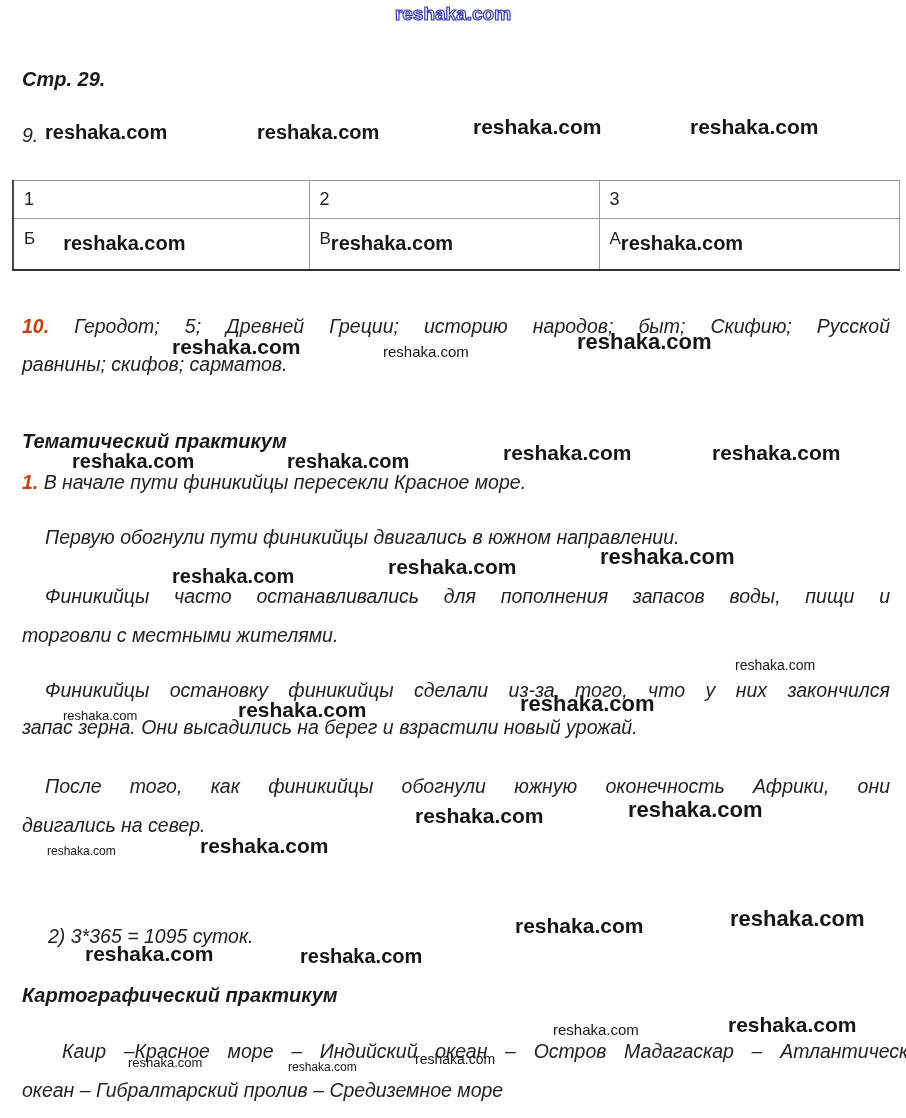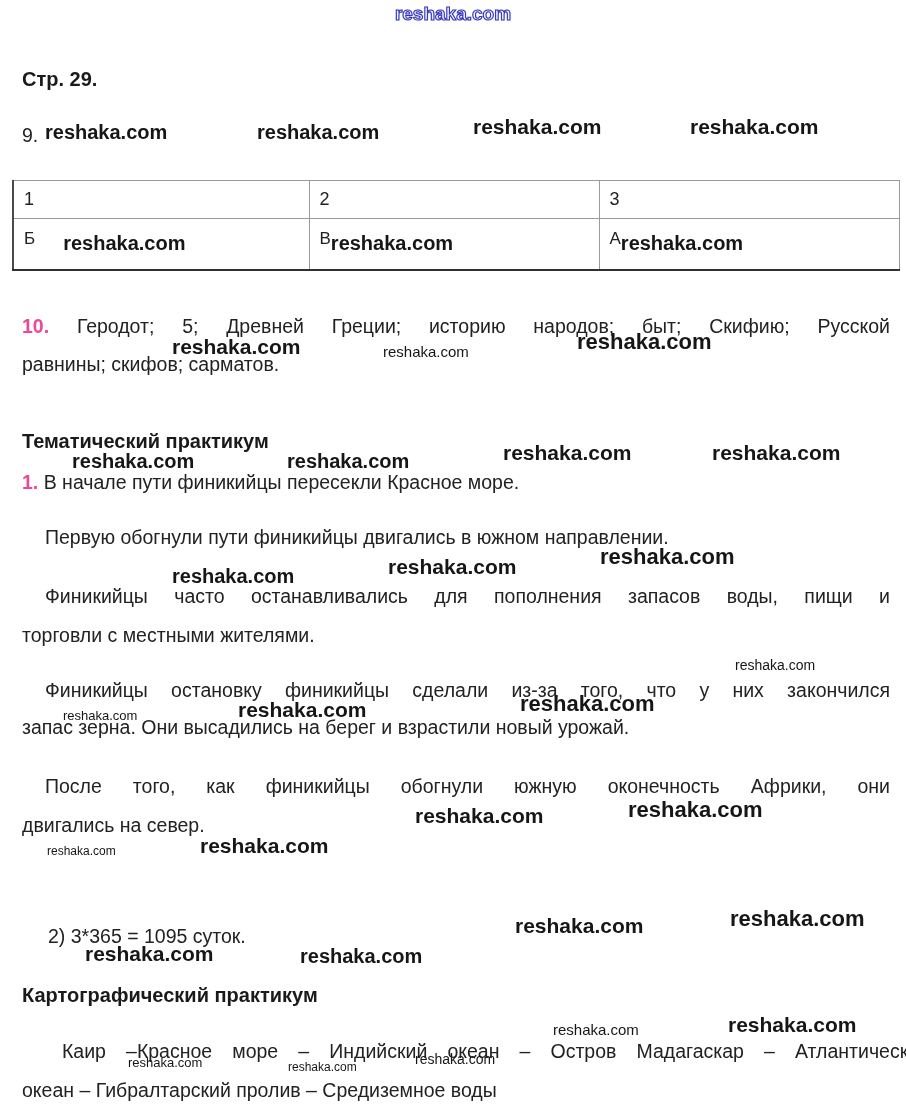--- a/index.html
+++ b/index.html
@@ -5,25 +5,25 @@
   * { margin:0; padding:0; box-sizing:border-box; }
   html,body { background:#ffffff; }
   .page {
     position:relative;
     width:906px; height:1118px;
     background:#ffffff;
     font-family:"Liberation Sans", sans-serif;
     color:#1f1f1f;
     overflow:hidden;
   }
-  .abs { position:absolute; }
+  .abs { position:absolute;font-style:italic; }
   .line { font-size:19.5px; line-height:23px; white-space:nowrap; color:#222; }
   .jline { white-space:normal; text-align:justify; text-align-last:justify; }
   .heading { font-size:20px; font-weight:700; color:#1a1a1a; white-space:nowrap; }
-  b.num { font-weight:700; color:#ec4899; }
+  b.num { font-weight:700; color:#c2410c; }
   
   .wm {
     position:absolute;
     color:#161616;
     white-space:nowrap;
     line-height:1;
   }
   .wm-b { font-weight:700; }
   .wm-top {
     left:0; right:0; top:4px;
@@ -102,21 +102,21 @@
   <div class="abs line jline" style="left:45px; top:679px; width:845px;">Финикийцы остановку финикийцы сделали из-за того, что у них закончился</div>
   <div class="abs line" style="left:22px; top:716px;">запас зерна. Они высадились на берег и взрастили новый урожай.</div>
 
   <div class="abs line jline" style="left:45px; top:775px; width:845px;">После того, как финикийцы обогнули южную оконечность Африки, они</div>
   <div class="abs line" style="left:22px; top:814px;">двигались на север.</div>
 
   <div class="abs line" style="left:48px; top:925px;">2) 3*365 = 1095 суток.</div>
 
   <div class="abs heading" style="left:22px; top:984px;">Картографический практикум</div>
   <div class="abs line jline" style="left:22px; top:1040px; width:868px;margin-left:40px;">Каир –Красное море – Индийский океан – Остров Мадагаскар – Атлантический</div>
-  <div class="abs line" style="left:22px; top:1079px;">океан – Гибралтарский пролив – Средиземное воды</div>
+  <div class="abs line" style="left:22px; top:1079px;">океан – Гибралтарский пролив – Средиземное море</div>
 
   <span class="wm wm-b" style="left:45px;  top:122px;  font-size:20px;">reshaka.com</span>
   <span class="wm wm-b" style="left:257px; top:122px;  font-size:20px;">reshaka.com</span>
   <span class="wm wm-b" style="left:473px; top:116px;  font-size:21px;">reshaka.com</span>
   <span class="wm wm-b" style="left:690px; top:116px;  font-size:21px;">reshaka.com</span>
 
   <span class="wm wm-b" style="left:172px; top:336px;  font-size:21px;">reshaka.com</span>
   <span class="wm" style="left:383px; top:344px;  font-size:15px;">reshaka.com</span>
   <span class="wm wm-b" style="left:577px; top:331px;  font-size:22px;">reshaka.com</span>
 

